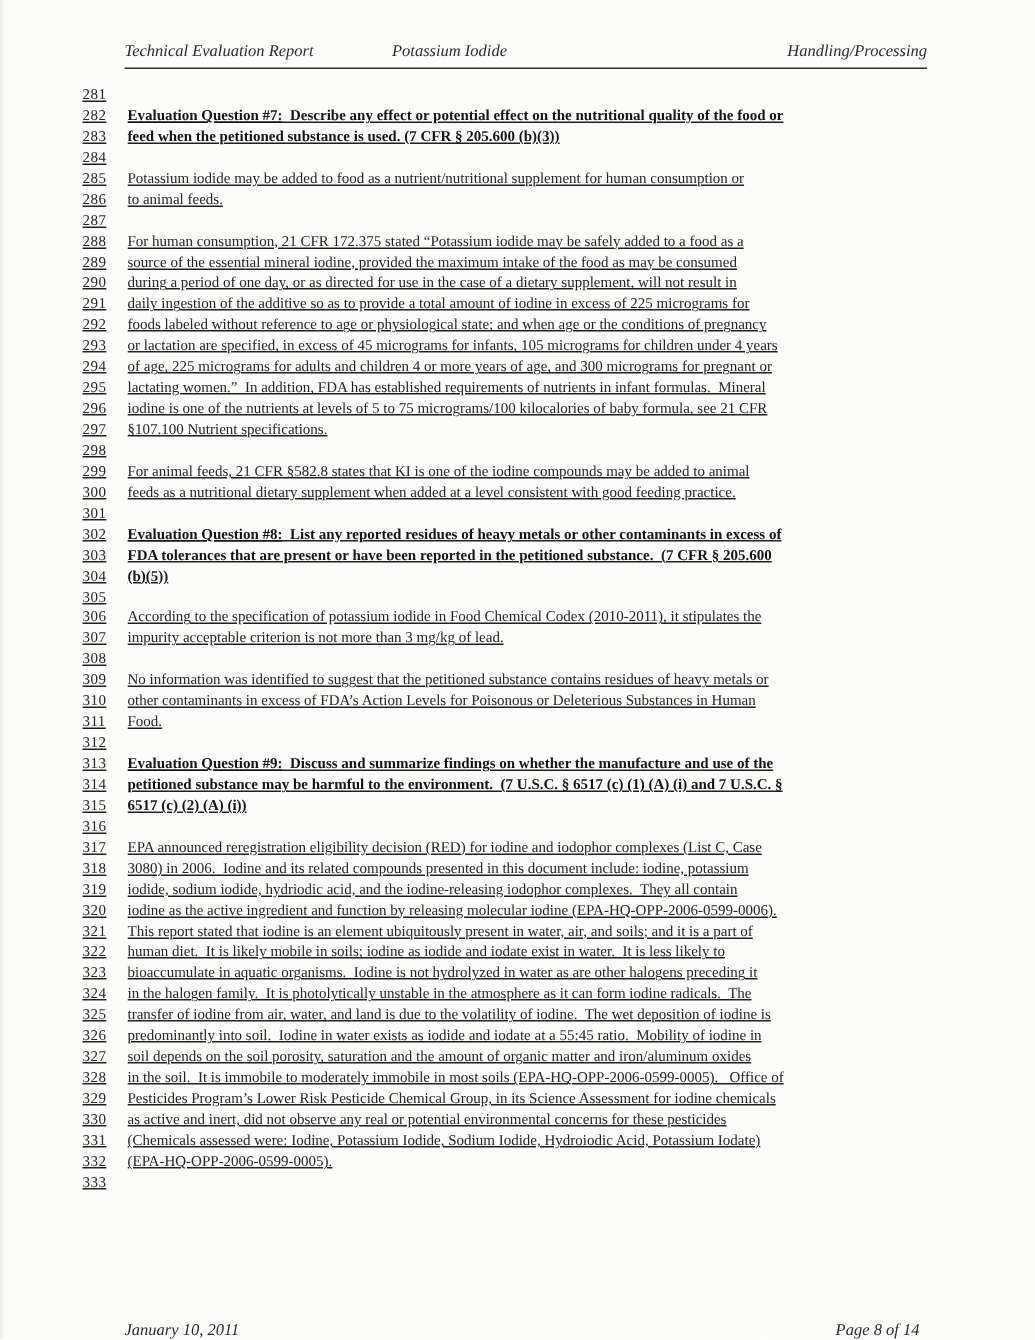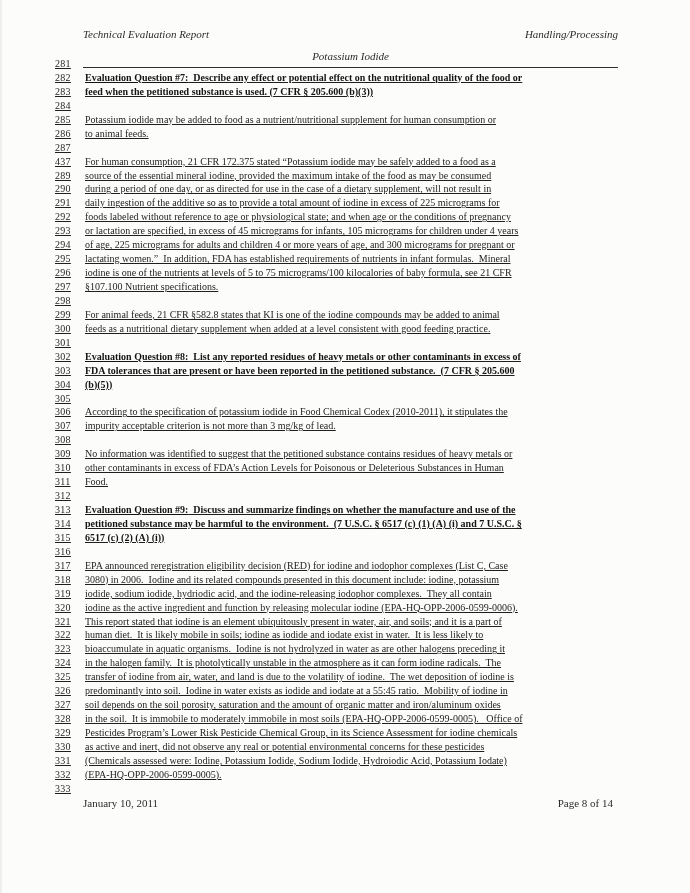--- a/index.html
+++ b/index.html
@@ -29,21 +29,21 @@
     width: 535px;
     display: flex;
     align-items: flex-start;
     font-style: italic;
     font-size: 11px;
     color: #2b2b2b;
     padding-bottom: 5px;
     border-bottom: 1.5px solid #2f2f2f;
   }
   .h-left   { flex: 1; text-align: left; }
-  .h-center { flex: 1; text-align: center; margin-top: 22px; }
+  .h-center { flex: 1; text-align: left; }
   .h-right  { flex: 1; text-align: right; }
   .doc-body {
     position: absolute;
     left: 0;
     top: 57px;
     width: 100%;
   }
   .row {
     display: flex;
     height: 13.95px;
@@ -62,24 +62,25 @@
     flex: 1;
     white-space: pre;
     overflow: hidden;
     color: #242424;
   }
   .row.bold .txt { font-weight: bold; color: #141414; }
   .prefix { text-decoration: underline; }
   .footer {
     position: absolute;
     left: 83px;
-    top: 797px;
+    top: 881px;
     width: 530px;
     display: flex;
     justify-content: space-between;
+    font-style: italic;
     font-size: 11px;
     color: #2b2b2b;
   }
 </style>
 </head>
 <body>
 
 <div class="page">
 
   <div class="header">
@@ -111,21 +112,21 @@
     </div>
       <div class="row">
       <span class="num">286</span>
       <span class="txt"><span class="prefix"></span><span>to animal feeds.</span></span>
     </div>
       <div class="row">
       <span class="num">287</span>
       <span class="txt"><span class="prefix"></span><span></span></span>
     </div>
       <div class="row">
-      <span class="num">437</span>
+      <span class="num">288</span>
       <span class="txt"><span class="prefix"></span><span>For human consumption, 21 CFR 172.375 stated “Potassium iodide may be safely added to a food as a</span></span>
     </div>
       <div class="row">
       <span class="num">289</span>
       <span class="txt"><span class="prefix"></span><span>source of the essential mineral iodine, provided the maximum intake of the food as may be consumed</span></span>
     </div>
       <div class="row">
       <span class="num">290</span>
       <span class="txt"><span class="prefix"></span><span>during a period of one day, or as directed for use in the case of a dietary supplement, will not result in</span></span>
     </div>

